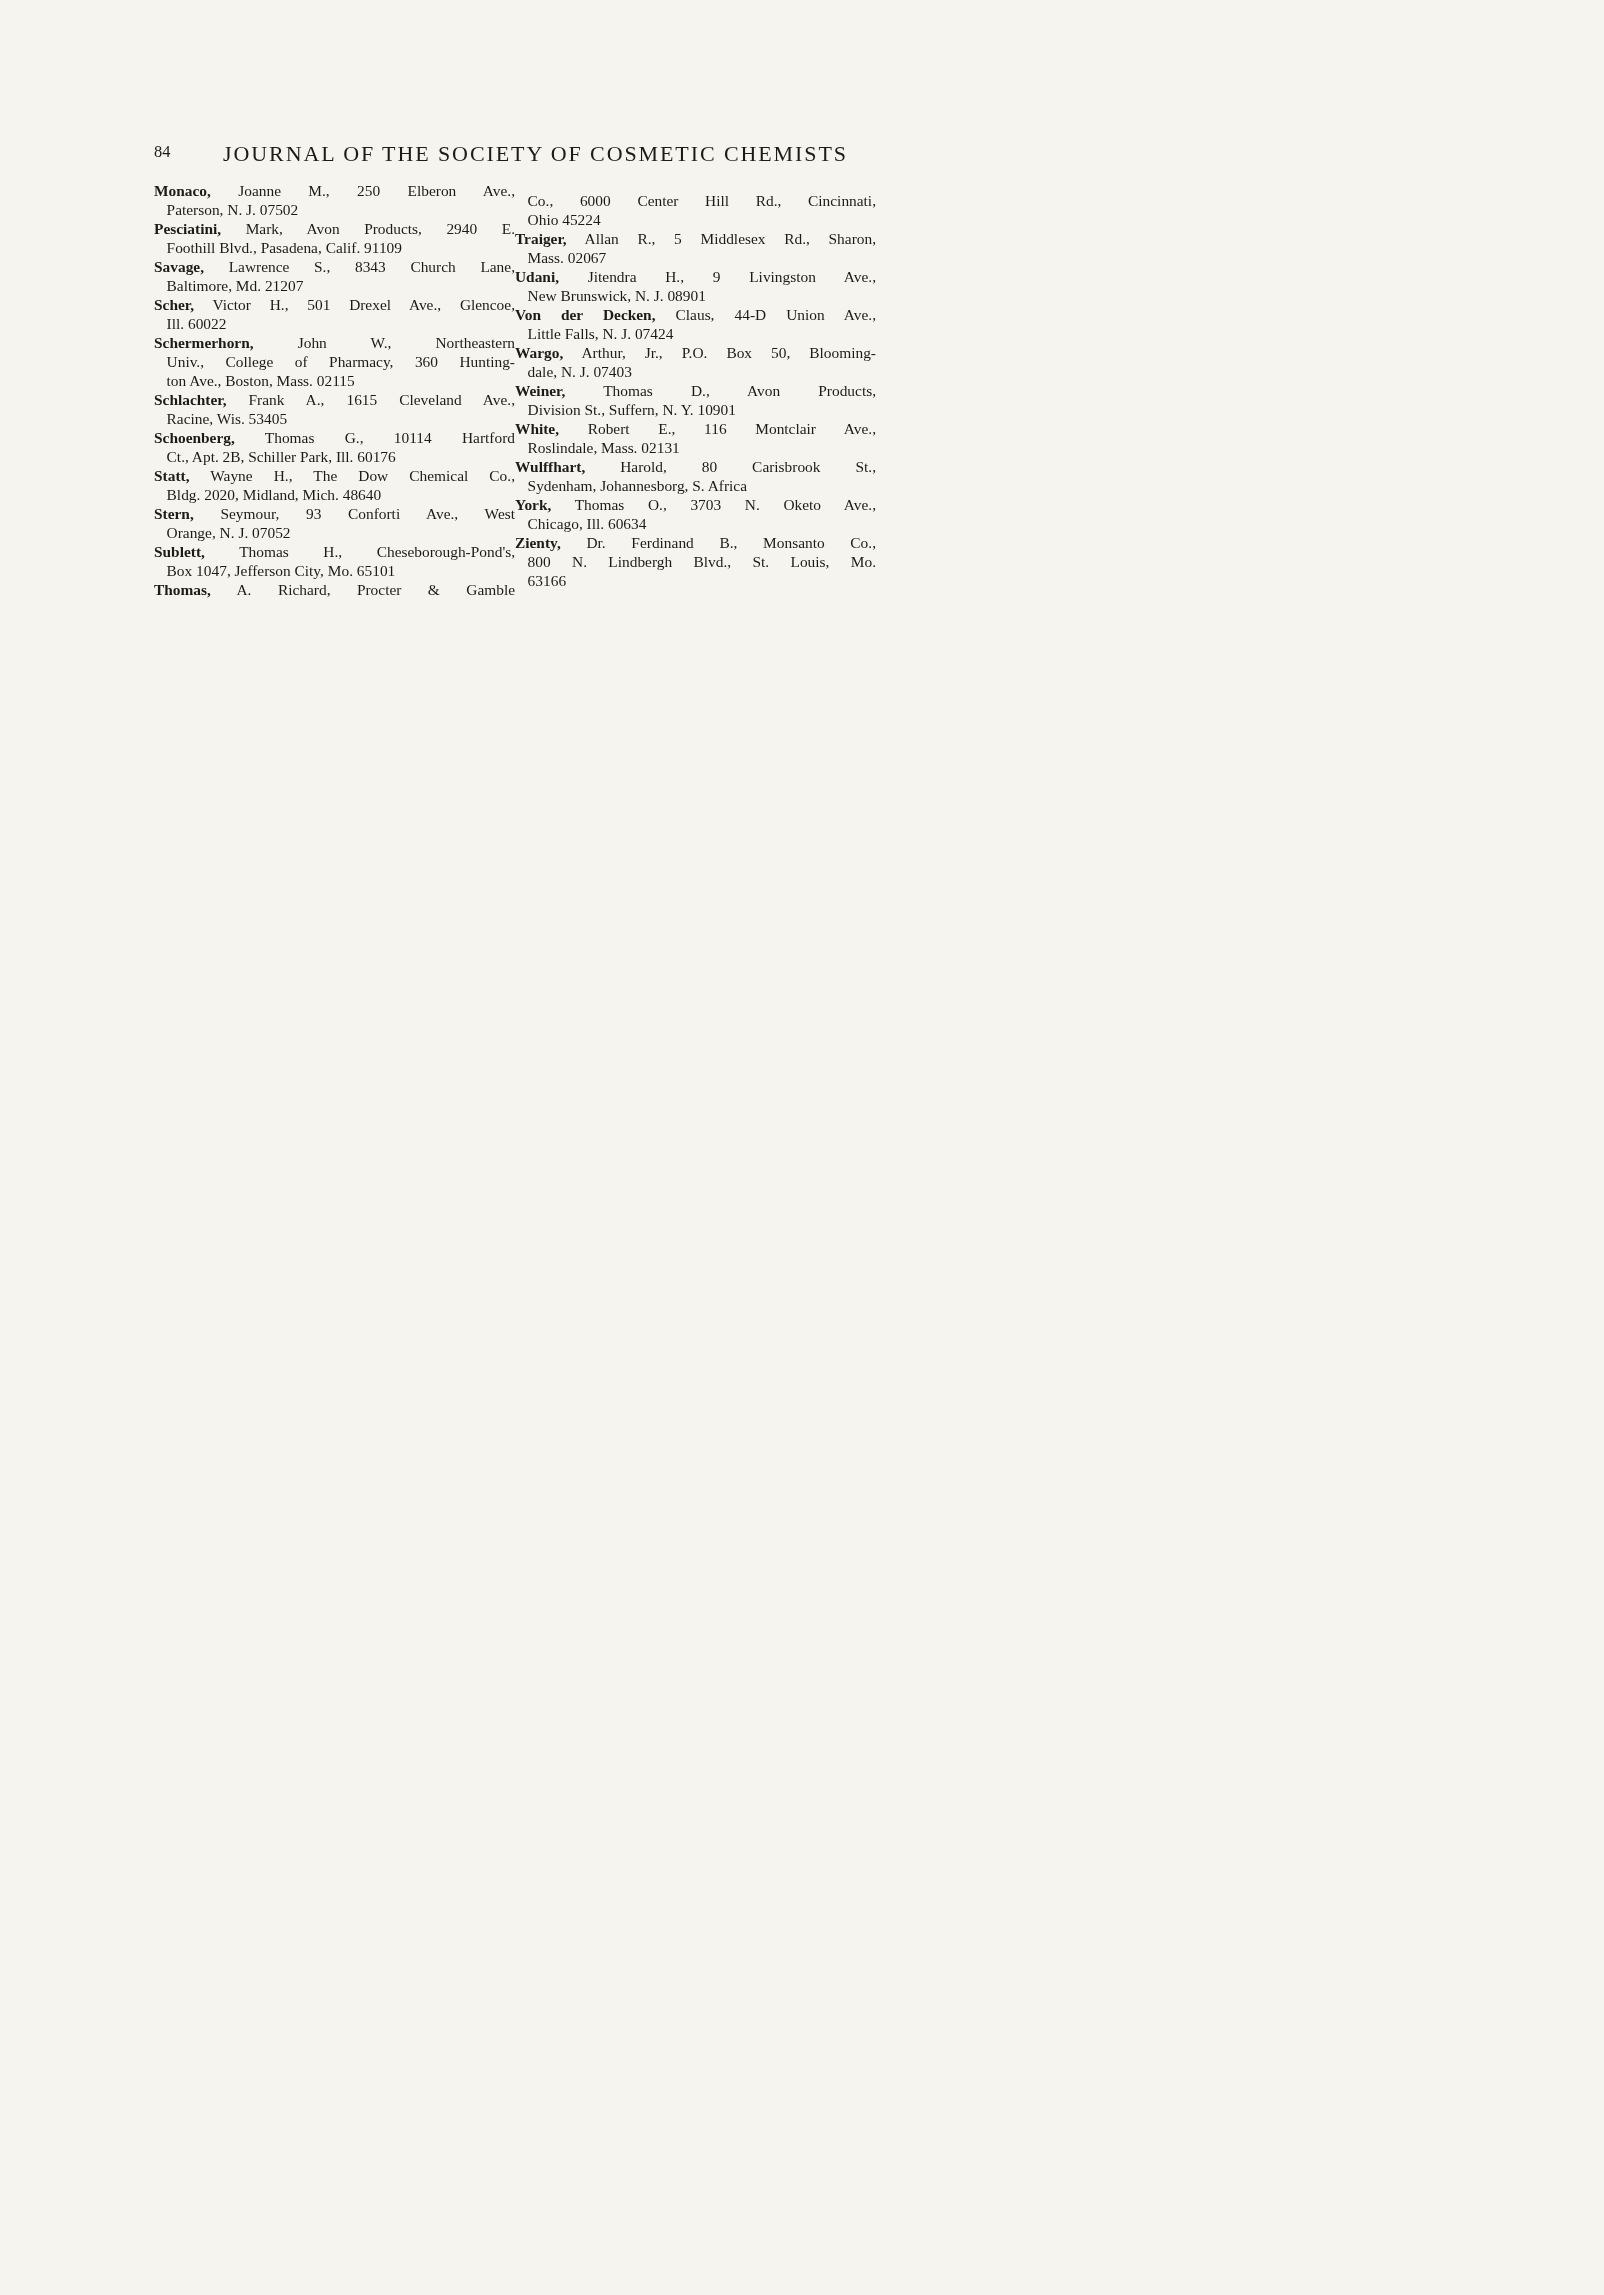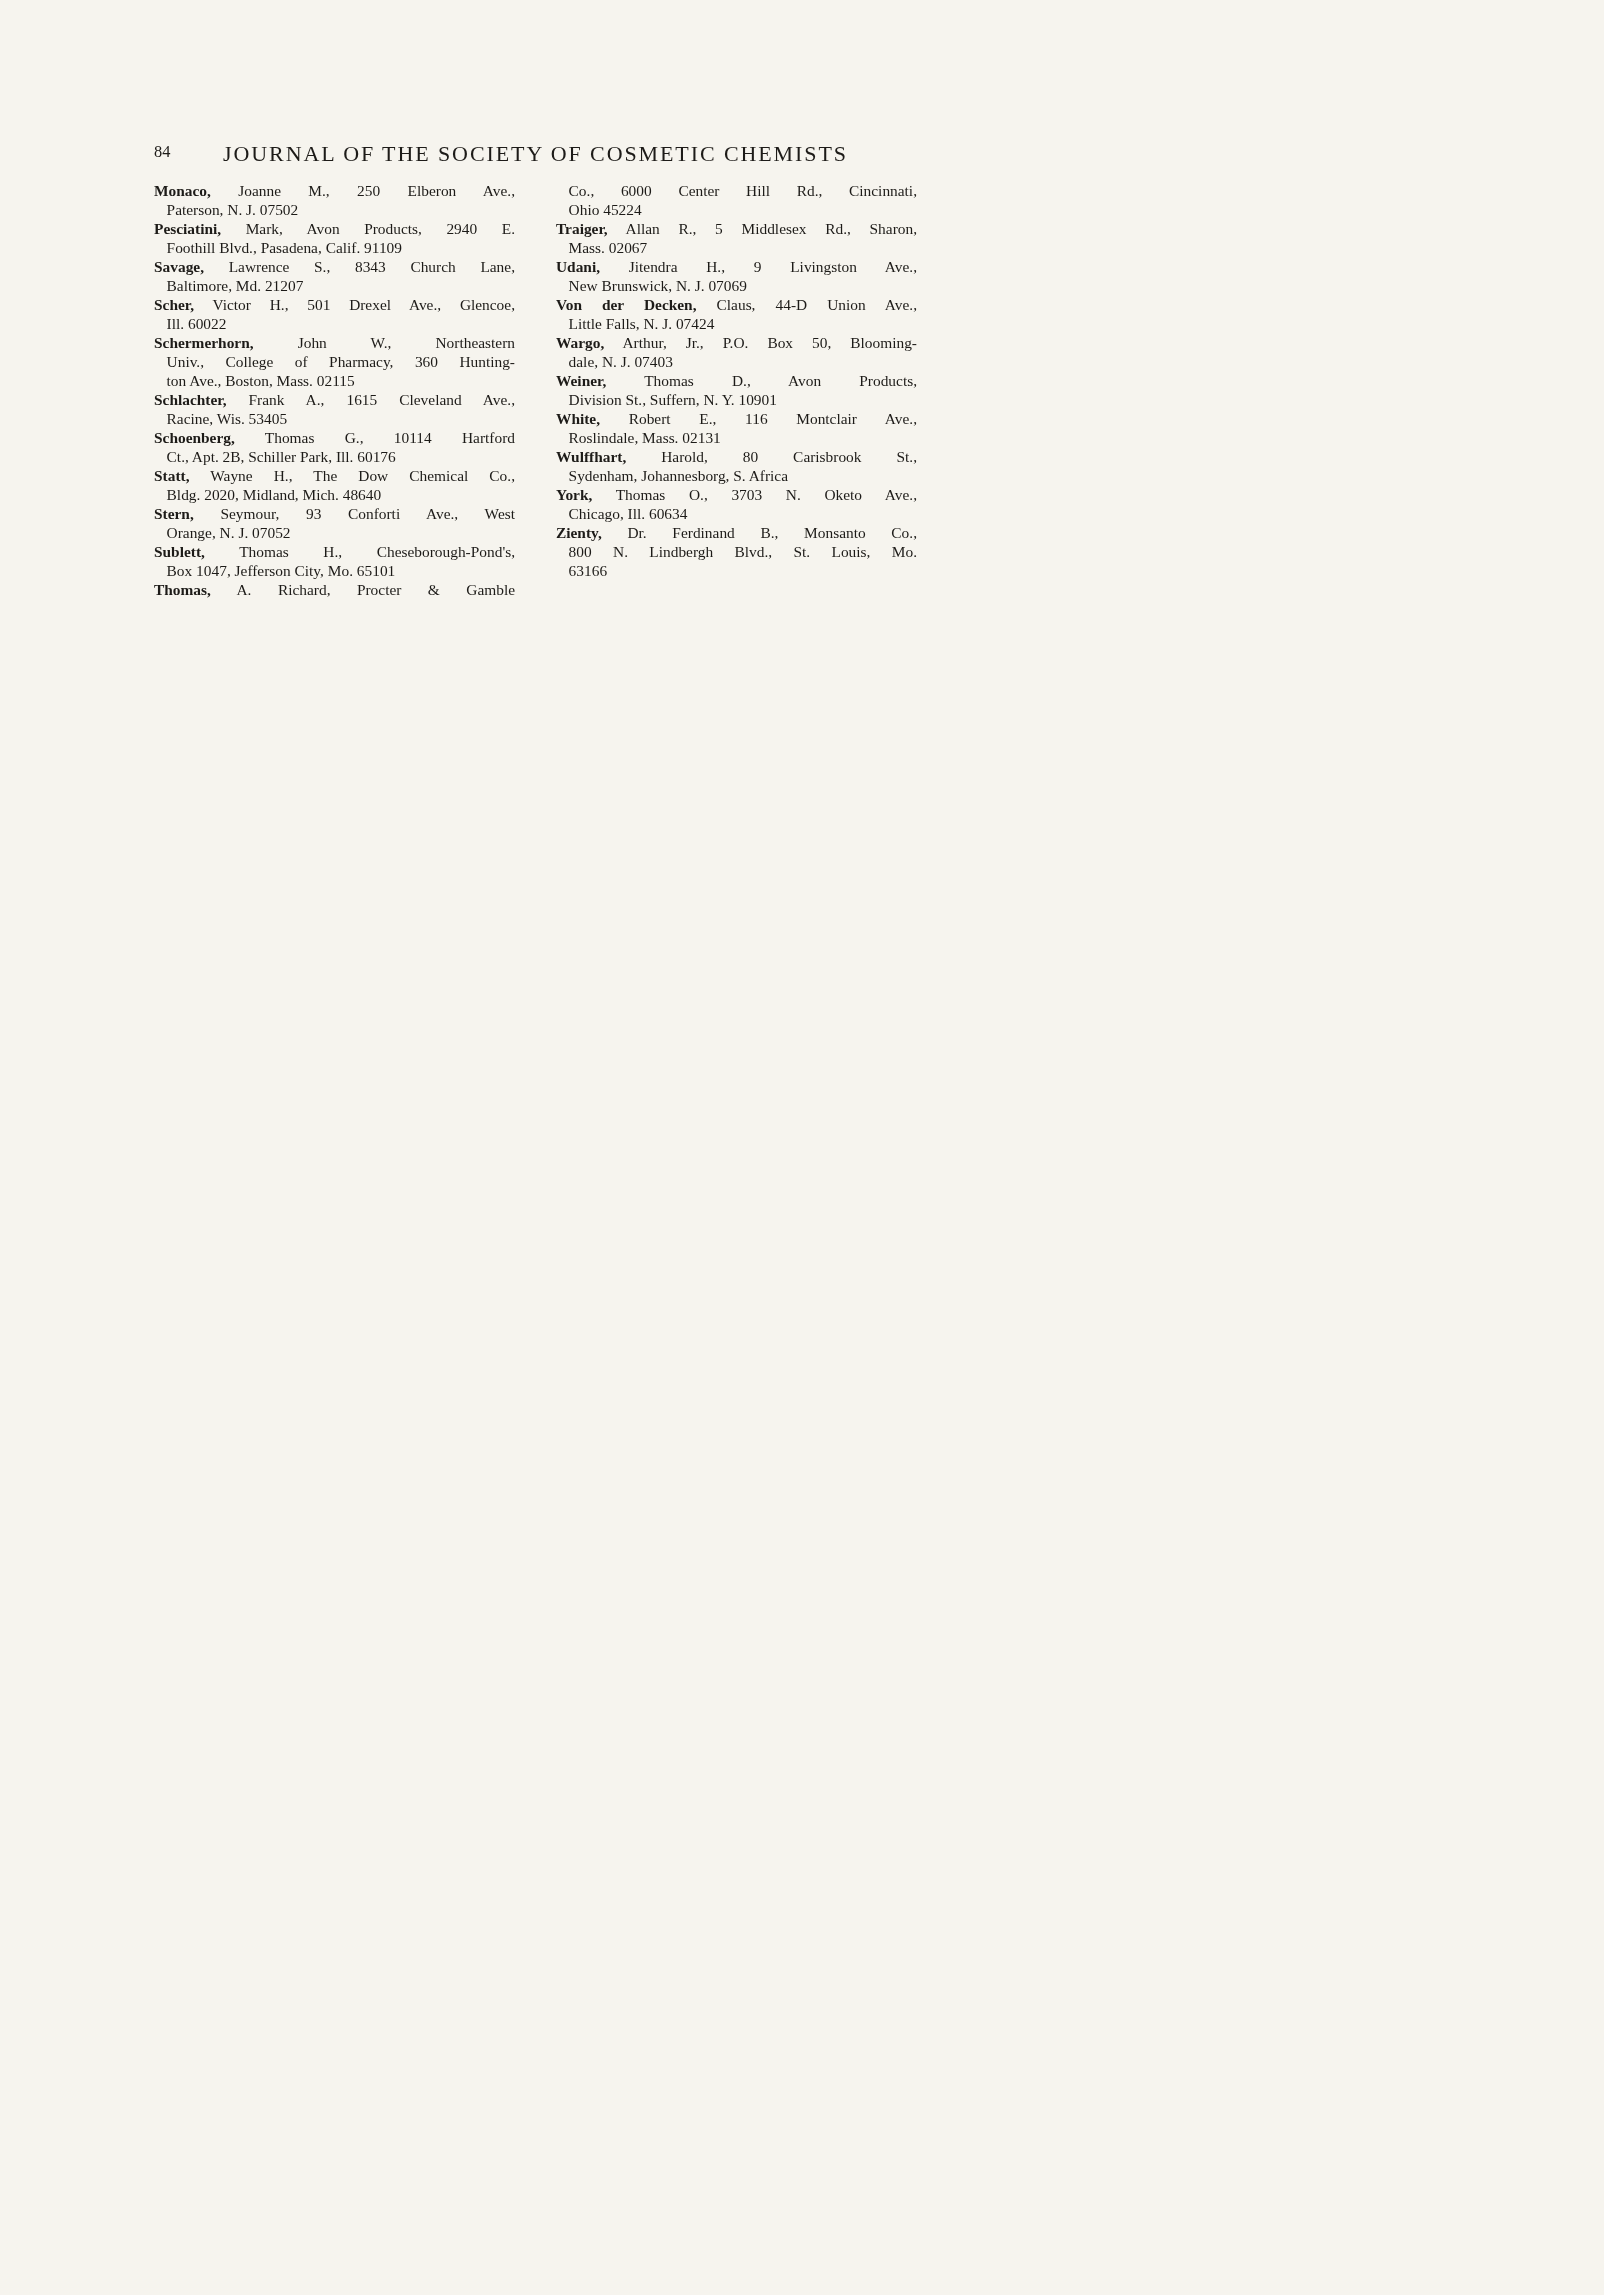--- a/index.html
+++ b/index.html
@@ -30,21 +30,21 @@
     font-size: 16.4px;
   }
   .journal-title {
     text-align: center;
     font-size: 22px;
     letter-spacing: 1.9px;
     white-space: nowrap;
   }
   .columns {
     display: flex;
-    gap: 41px;
+    align-items: center;
   }
   .column {
     width: 361px;
   }
   .entry { margin: 0; }
   .line {
     font-size: 15.4px;
     line-height: 19px;
     text-align: left;
   }
@@ -118,21 +118,21 @@
         <div class="entry">
           <div class="line just indent"><span>Co., 6000 Center Hill Rd., Cincinnati,</span></div>
           <div class="line indent"><span>Ohio 45224</span></div>
         </div>
         <div class="entry">
           <div class="line just"><span class="surname">Traiger,</span><span> Allan R., 5 Middlesex Rd., Sharon,</span></div>
           <div class="line indent"><span>Mass. 02067</span></div>
         </div>
         <div class="entry">
           <div class="line just"><span class="surname">Udani,</span><span> Jitendra H., 9 Livingston Ave.,</span></div>
-          <div class="line indent"><span>New Brunswick, N. J. 07069</span></div>
+          <div class="line indent"><span>New Brunswick, N. J. 08901</span></div>
         </div>
         <div class="entry">
           <div class="line just"><span class="surname">Von der Decken,</span><span> Claus, 44-D Union Ave.,</span></div>
           <div class="line indent"><span>Little Falls, N. J. 07424</span></div>
         </div>
         <div class="entry">
           <div class="line just"><span class="surname">Wargo,</span><span> Arthur, Jr., P.O. Box 50, Blooming-</span></div>
           <div class="line indent"><span>dale, N. J. 07403</span></div>
         </div>
         <div class="entry">

